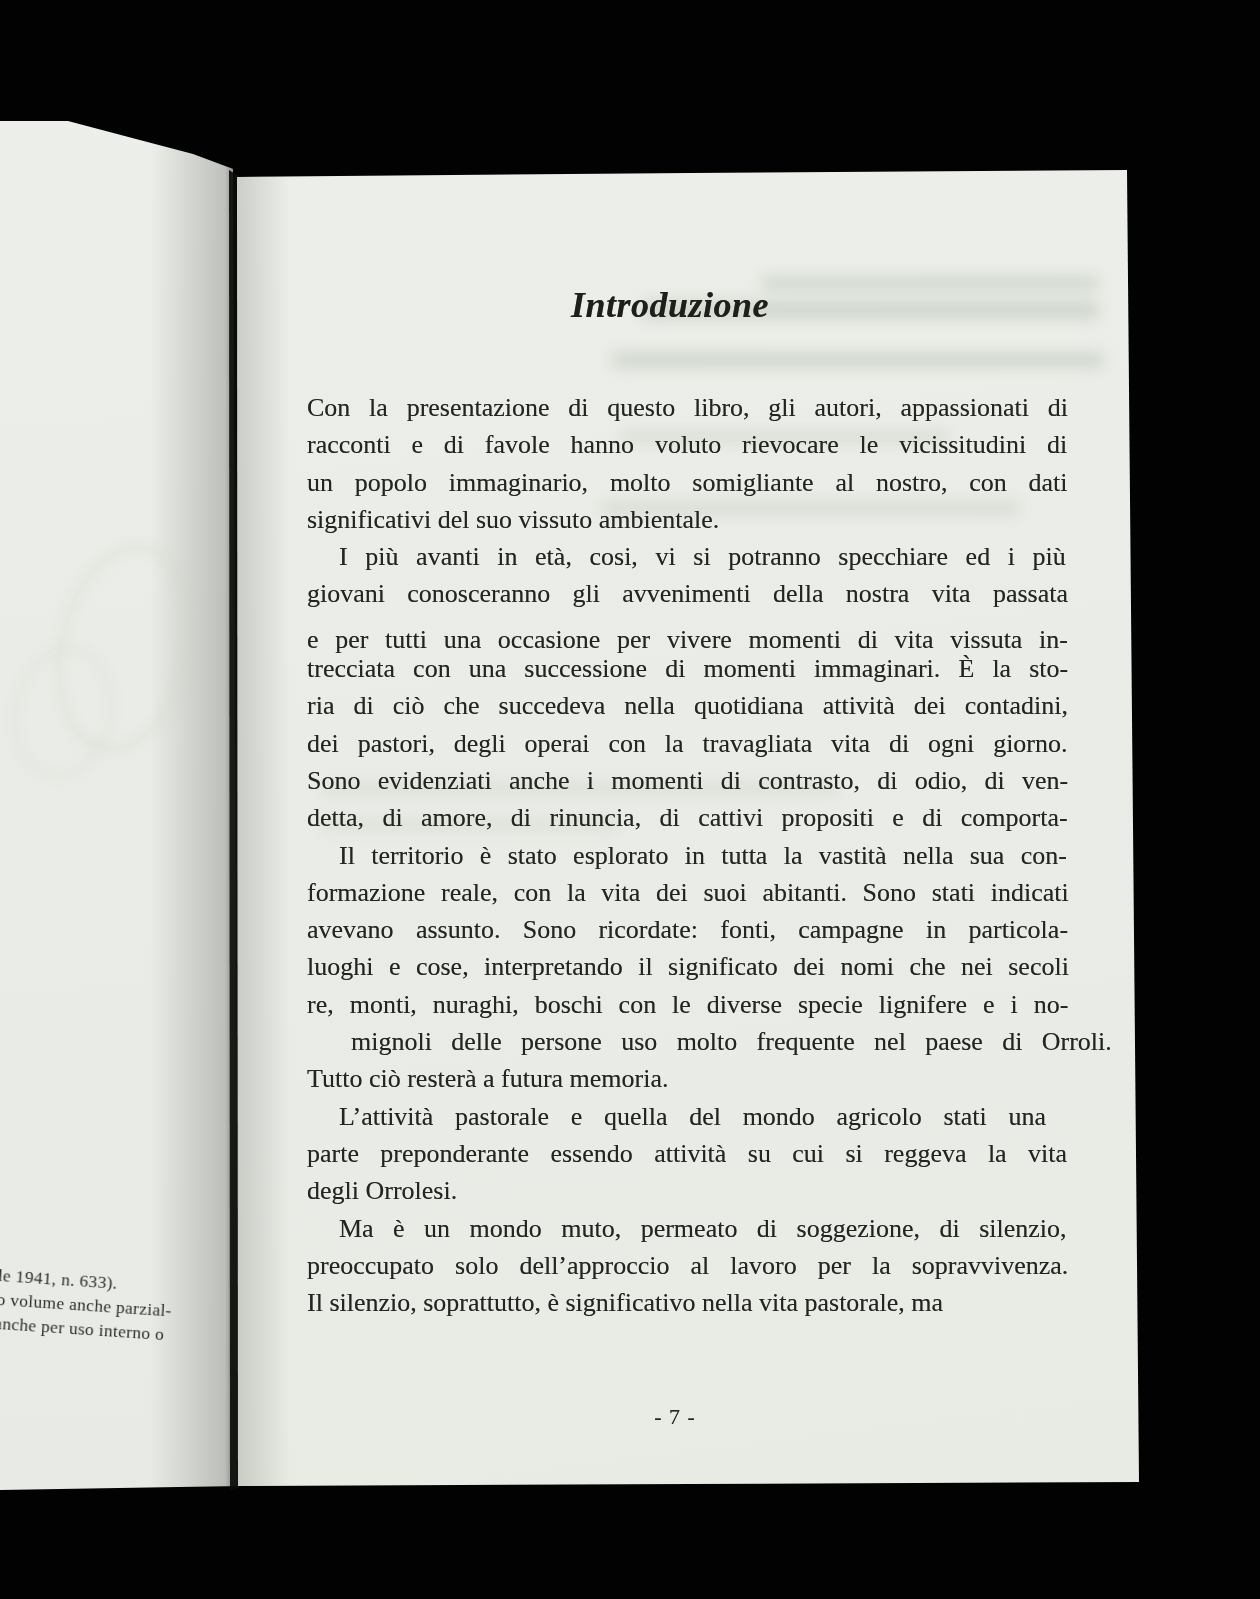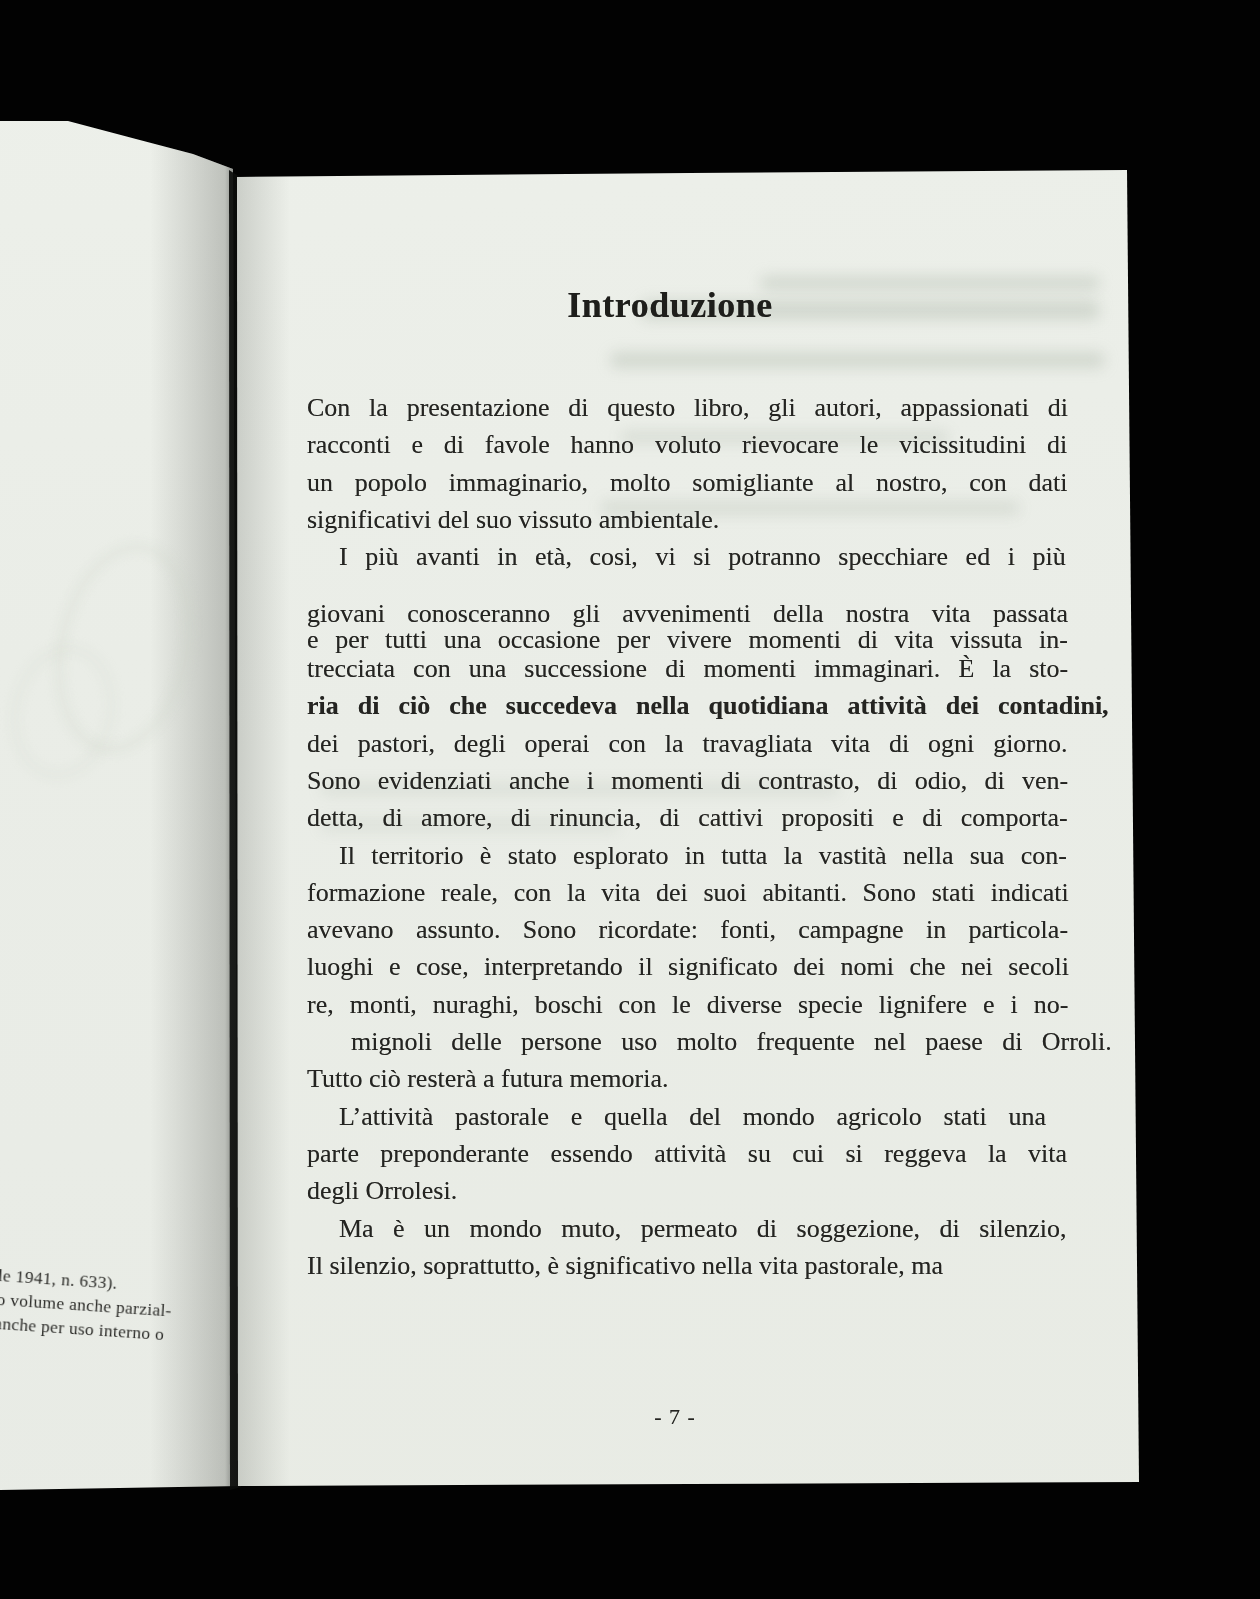--- a/index.html
+++ b/index.html
@@ -65,20 +65,21 @@
     filter: blur(7px);
   }
 
   
   .page-title {
     position: absolute; left: 270px; top: 259px; width: 800px;
     text-align: center;
     font-size: 36px; line-height: 44px; font-weight: 700;
     color: #1e1e1b; letter-spacing: 0.5px;
     text-shadow: 0 0 0.5px rgba(30,30,27,0.55);
+    font-style: italic;
   }
   .body-text {
     position: absolute; left: 307px; top: 389px; width: 736px;
     font-size: 26px; line-height: 37.3px; color: #242421;
     text-shadow: 0 0 0.5px rgba(32,32,29,0.45);
   }
   .body-line { height: 37.3px; white-space: nowrap; }
   .body-line.indent { padding-left: 32px; }
   .body-line span { display: inline-block; white-space: nowrap; }
   .page-number {
@@ -115,37 +116,38 @@
     <div class="ghost" style="left:320px; top:818px; width:300px; height:14px; opacity:.5;"></div>
 
     <h1 class="page-title">Introduzione</h1>
 
     <div class="body-text">
         <div class="body-line"><span style="word-spacing: 12.27px;">Con la presentazione di questo libro, gli autori, appassionati di</span></div>
         <div class="body-line"><span style="word-spacing: 14.28px;">racconti e di favole hanno voluto rievocare le vicissitudini di</span></div>
         <div class="body-line"><span style="word-spacing: 15.27px;">un popolo immaginario, molto somigliante al nostro, con dati</span></div>
         <div class="body-line last"><span>significativi del suo vissuto ambientale.</span></div>
         <div class="body-line indent"><span style="word-spacing: 11.11px;">I più avanti in età, cosi, vi si potranno specchiare ed i più</span></div>
-        <div class="body-line"><span style="word-spacing: 15.78px; margin-top: 20px;">giovani conosceranno gli avvenimenti della nostra vita passata</span></div>
+        <div class="body-line"><span style="word-spacing: 15.78px;">giovani conosceranno gli avvenimenti della nostra vita passata</span></div>
         <div class="body-line"><span style="word-spacing: 10.17px; margin-top: 8px;">e per tutti una occasione per vivere momenti di vita vissuta in-</span></div>
         <div class="body-line"><span style="word-spacing: 11.58px;">trecciata con una successione di momenti immaginari. È la sto-</span></div>
-        <div class="body-line"><span style="word-spacing: 12.51px; font-weight: bold;">ria di ciò che succedeva nella quotidiana attività dei contadini,</span></div>
+        <div class="body-line"><span style="word-spacing: 12.51px;">ria di ciò che succedeva nella quotidiana attività dei contadini,</span></div>
         <div class="body-line"><span style="word-spacing: 12.37px;">dei pastori, degli operai con la travagliata vita di ogni giorno.</span></div>
         <div class="body-line"><span style="word-spacing: 10.7px;">Sono evidenziati anche i momenti di contrasto, di odio, di ven-</span></div>
         <div class="body-line"><span style="word-spacing: 11.88px;">detta, di amore, di rinuncia, di cattivi propositi e di comporta-</span></div>
         <div class="body-line indent"><span style="word-spacing: 9.79px;">Il territorio è stato esplorato in tutta la vastità nella sua con-</span></div>
         <div class="body-line"><span style="word-spacing: 9.17px;">formazione reale, con la vita dei suoi abitanti. Sono stati indicati</span></div>
         <div class="body-line"><span style="word-spacing: 15.79px;">avevano assunto. Sono ricordate: fonti, campagne in particola-</span></div>
         <div class="body-line"><span style="word-spacing: 8.97px;">luoghi e cose, interpretando il significato dei nomi che nei secoli</span></div>
         <div class="body-line"><span style="word-spacing: 9.48px;">re, monti, nuraghi, boschi con le diverse specie lignifere e i no-</span></div>
         <div class="body-line"><span style="word-spacing: 12.81px; margin-left: 44px;">mignoli delle persone uso molto frequente nel paese di Orroli.</span></div>
         <div class="body-line last"><span>Tutto ciò resterà a futura memoria.</span></div>
         <div class="body-line indent"><span style="word-spacing: 15.22px;">L’attività pastorale e quella del mondo agricolo stati una</span></div>
         <div class="body-line"><span style="word-spacing: 14.9px;">parte preponderante essendo attività su cui si reggeva la vita</span></div>
         <div class="body-line last"><span>degli Orrolesi.</span></div>
         <div class="body-line indent"><span style="word-spacing: 12.96px;">Ma è un mondo muto, permeato di soggezione, di silenzio,</span></div>
+        <div class="body-line"><span style="word-spacing: 14.5px;">preoccupato solo dell’approccio al lavoro per la sopravvivenza.</span></div>
         <div class="body-line last"><span>Il silenzio, soprattutto, è significativo nella vita pastorale, ma</span></div>
       </div>
 
     <div class="page-number">- 7 -</div>
   </div>
 
 </div>
 
 </body></html>

